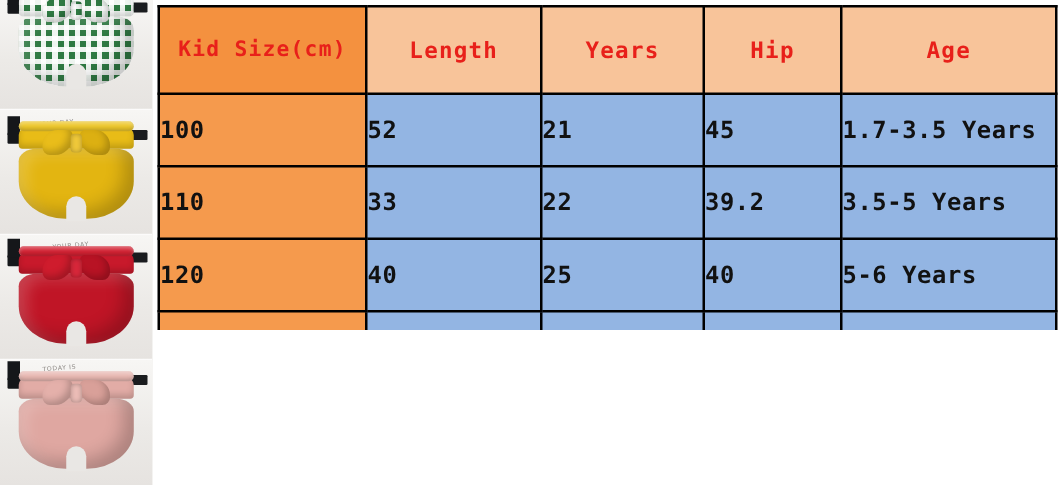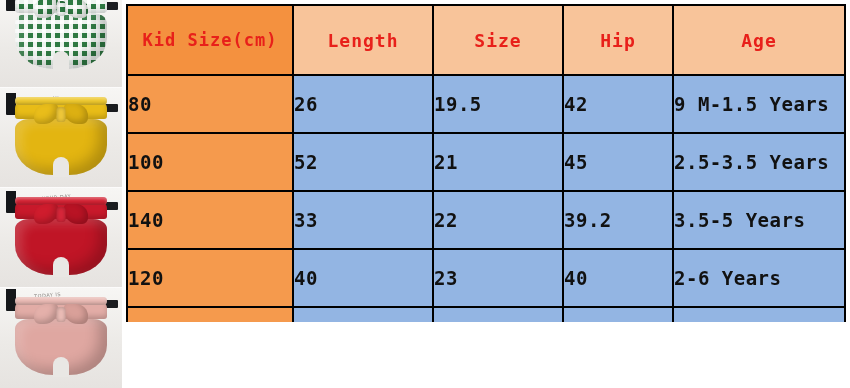--- a/index.html
+++ b/index.html
@@ -304,53 +304,46 @@
       <col class="c1">
         <col class="c2">
         <col class="c3">
         <col class="c4">
         <col class="c5">
     </colgroup>
     <thead>
       <tr>
         <th class="first-col">Kid Size(cm)</th>
         <th>Length</th>
-        <th>Size</th>
+        <th>Years</th>
         <th>Hip</th>
         <th>Age</th>
       </tr>
     </thead>
     <tbody>
-      <tr>
-        <td class="first-col">80</td>
-        <td>26</td>
-        <td>19.5</td>
-        <td>42</td>
-        <td>9 M-1.5 Years</td>
-      </tr>
       <tr>
         <td class="first-col">100</td>
         <td>52</td>
         <td>21</td>
         <td>45</td>
-        <td>2.5-3.5 Years</td>
+        <td>1.7-3.5 Years</td>
       </tr>
       <tr>
-        <td class="first-col">140</td>
+        <td class="first-col">110</td>
         <td>33</td>
         <td>22</td>
         <td>39.2</td>
         <td>3.5-5 Years</td>
       </tr>
       <tr>
         <td class="first-col">120</td>
         <td>40</td>
-        <td>23</td>
+        <td>25</td>
         <td>40</td>
-        <td>2-6 Years</td>
+        <td>5-6 Years</td>
       </tr>
       <tr class="partial">
         <td class="first-col"></td>
         <td></td>
         <td></td>
         <td></td>
         <td></td>
       </tr>
     </tbody>
   </table>

